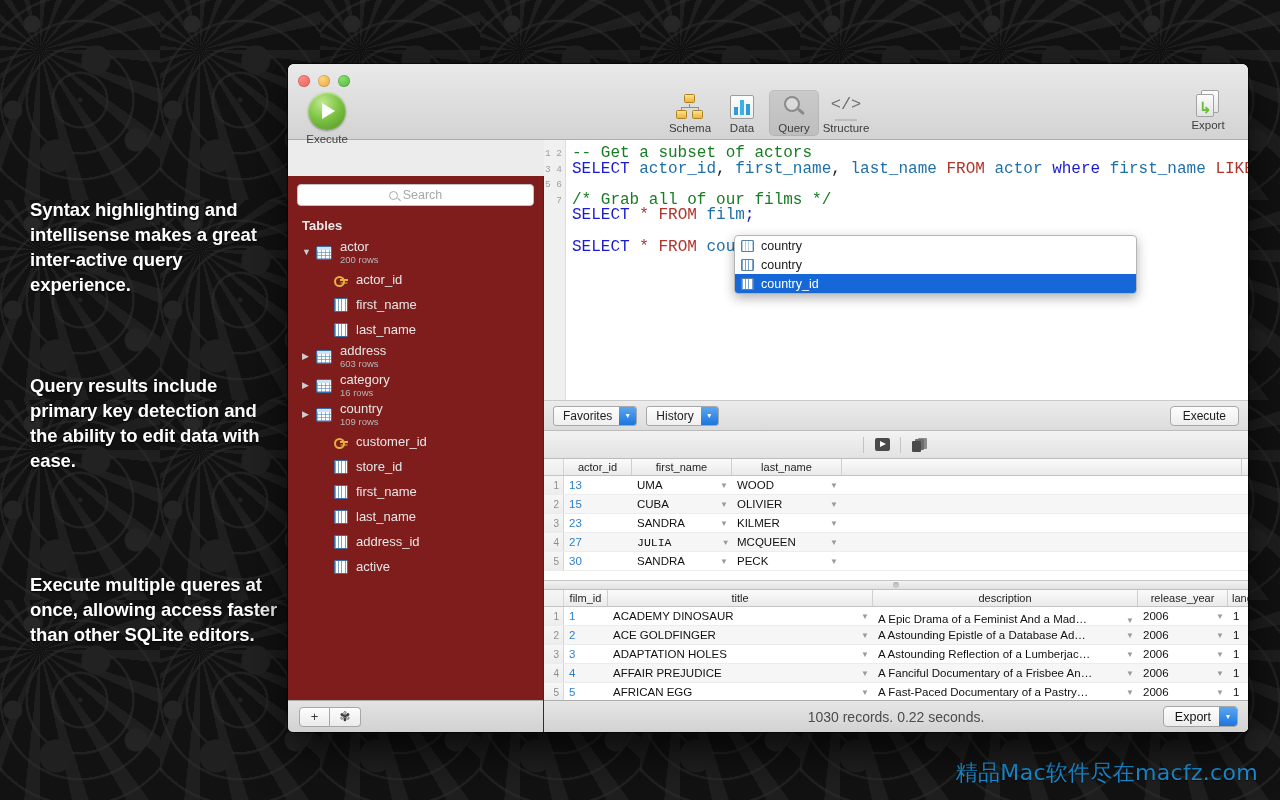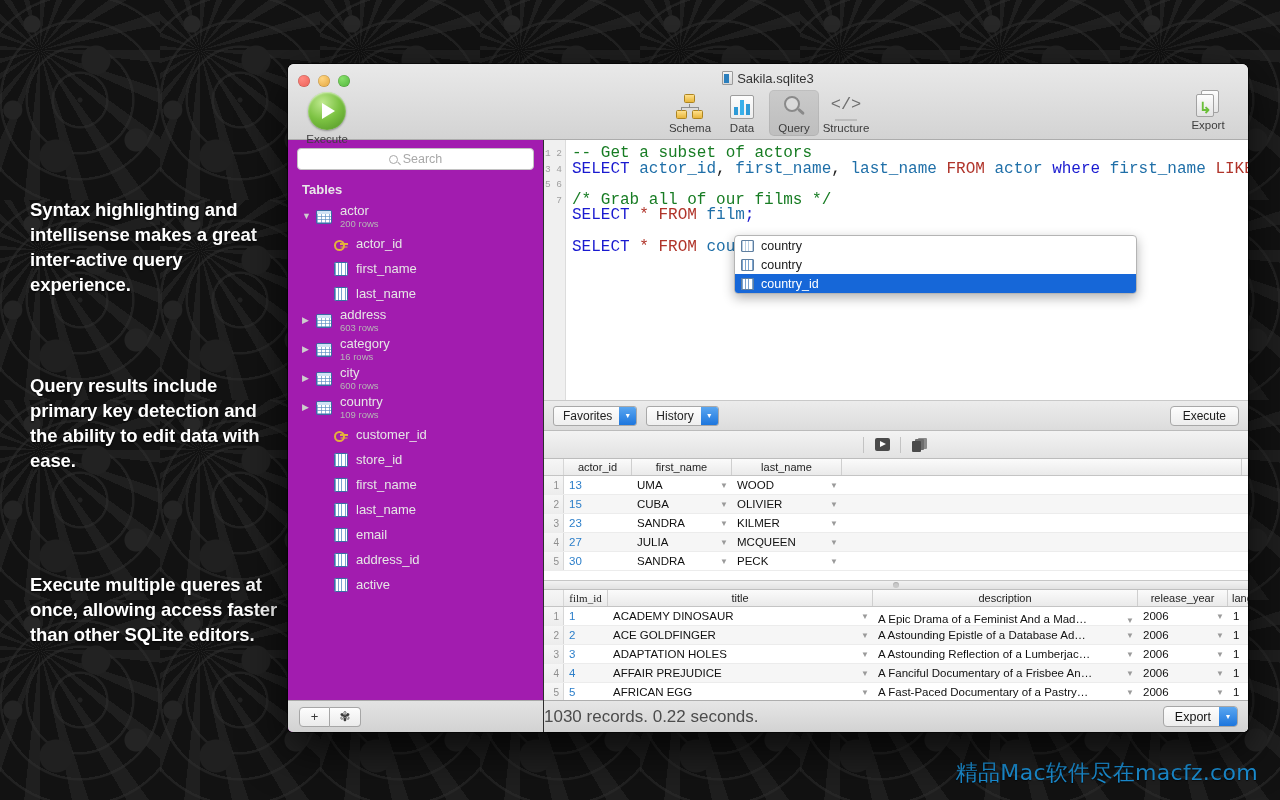--- a/index.html
+++ b/index.html
@@ -146,22 +146,22 @@
   #exportbtn { position:absolute; right:12px; top:26px; width:56px; text-align:center; }
   .ic-export { width:26px; height:28px; margin:0 auto; position:relative; }
   .ic-export .p1 { position:absolute; left:6px; top:0; width:18px; height:23px; background:linear-gradient(#fdfdfd,#e6e6e6); border:1px solid #a2a2a2; border-radius:2px; }
   .ic-export .p2 { position:absolute; left:1px; top:4px; width:18px; height:23px; background:linear-gradient(#fdfdfd,#e3e3e3); border:1px solid #a2a2a2; border-radius:2px; }
   .ic-export .arr { position:absolute; left:4px; top:9px; font-size:15px; color:#6bbf3a; font-weight:bold; }
 
   
   #body { flex:1 1 auto; display:flex; min-height:0; }
 
   
-  #sidebar { width:256px; flex:0 0 256px; background:#a21caf; display:flex; flex-direction:column;
-    border-right:1px solid #2e2e2e; }
+  #sidebar { width:256px; flex:0 0 256px; background:#7f1d1d; display:flex; flex-direction:column;
+    border-right:1px solid #2e2e2e;margin-top:36px; }
   #searchwrap { padding:8px 9px 7px; }
   #searchbox {
     height:22px; background:#fff; border-radius:4px; border:1px solid #c2c2c2;
     display:flex; align-items:center; justify-content:center; gap:5px;
     font-size:12.5px; color:#a8a8a8;
   }
   .mag { width:9px; height:9px; border:1.4px solid #a8a8a8; border-radius:50%; position:relative; display:inline-block; }
   .mag:after { content:""; position:absolute; left:7px; top:7px; width:4px; height:1.4px; background:#a8a8a8; transform:rotate(45deg); }
 
   #treewrap { flex:1 1 auto; overflow:hidden; padding-top:2px; }
@@ -289,21 +289,21 @@
 
   #res1 { flex:0 0 122px; overflow:hidden; border-bottom:1px solid #c6c6c6; }
   #splitter { height:9px; flex:0 0 9px; background:linear-gradient(#f2f2f2,#e2e2e2);
     border-bottom:1px solid #bfbfbf; display:flex; align-items:center; justify-content:center; }
   #splitter .dot { width:6px; height:6px; border-radius:50%; background:#c9c9c9; box-shadow:inset 0 1px 1px rgba(0,0,0,.15); }
   #res2 { flex:1 1 auto; overflow:hidden; }
 
   
   #statusbar { height:32px; flex:0 0 32px; background:linear-gradient(#e6e6e6,#d2d2d2);
     border-top:1px solid #aeaeae; display:flex; align-items:center; position:relative; }
-  #statustext { position:absolute; left:0; right:0; font-size:17px; color:#4c4c4c; }
+  #statustext { position:absolute; left:0; right:0; text-align:center; font-size:14px; color:#4c4c4c; }
   #exportsmall { position:absolute; right:10px; height:21px; display:flex; align-items:center;
     background:linear-gradient(#fdfdfd,#ededed); border:1px solid #a6a6a6; border-radius:4px;
     font-size:12.5px; color:#111; padding-left:11px; }
   #exportsmall .arrowbox { width:18px; height:19px; margin-left:8px; border-radius:0 3px 3px 0;
     background:linear-gradient(#5aa6f0,#1d76dd); color:#fff; font-size:8px;
     display:flex; align-items:center; justify-content:center; }
 </style>
 </head>
 <body>
 
@@ -317,23 +317,20 @@
 
 <div id="win">
 
   <div id="titlebar">
     <div class="traffic">
       <div class="tl red"></div>
       <div class="tl yellow"></div>
       <div class="tl green"></div>
     </div>
 
-    <div id="doctitle">
-      <span class="ficon"></span><span>Sakila.sqlite3</span>
-    </div>
 
     <div id="execbtn">
       <div class="circ"></div>
       <div class="lbl">Execute</div>
     </div>
 
     <div id="tools">
       <div class="tool">
         <div class="gi">
           <div class="ic-schema">
@@ -433,51 +430,39 @@
               <span class="tblicon top"></span>
               <span class="tstack">
                 <span class="tname">category</span>
                 <span class="tsub">16 rows</span>
               </span>
             </div>
             <div class="trow tbl">
               <span class="tri closed"></span>
               <span class="tblicon top"></span>
               <span class="tstack">
-                <span class="tname">city</span>
-                <span class="tsub">600 rows</span>
-              </span>
-            </div>
-            <div class="trow tbl">
-              <span class="tri closed"></span>
-              <span class="tblicon top"></span>
-              <span class="tstack">
                 <span class="tname">country</span>
                 <span class="tsub">109 rows</span>
               </span>
             </div>
             <div class="trow indent">
               <span class="keyicon"></span>
               <span class="tname">customer_id</span>
             </div>
             <div class="trow indent">
               <span class="colicon"></span>
               <span class="tname">store_id</span>
             </div>
             <div class="trow indent">
               <span class="colicon"></span>
               <span class="tname">first_name</span>
             </div>
             <div class="trow indent">
               <span class="colicon"></span>
               <span class="tname">last_name</span>
-            </div>
-            <div class="trow indent">
-              <span class="colicon"></span>
-              <span class="tname">email</span>
             </div>
             <div class="trow indent">
               <span class="colicon"></span>
               <span class="tname">address_id</span>
             </div>
             <div class="trow indent">
               <span class="colicon"></span>
               <span class="tname">active</span>
             </div>
           </div>
@@ -600,21 +585,21 @@
             </div>
             <div class="gc" style="flex: 0 0 400px;">
               <span></span>
             </div>
           </div>
           <div class="grow alt">
             <div class="rnum">4</div>
             <div class="gc" style="flex: 0 0 68px;">
               <span class="pk">27</span>
             </div>
-            <div class="gc" style="flex: 0 0 100px;">
+            <div class="gc" style="flex: 0 0 100px; font-family: Liberation Mono, monospace;">
               <span>JULIA</span>
               <span class="caret">▼</span>
             </div>
             <div class="gc" style="flex: 0 0 110px;">
               <span>MCQUEEN</span>
               <span class="caret">▼</span>
             </div>
             <div class="gc" style="flex: 0 0 400px;">
               <span></span>
             </div>
@@ -636,21 +621,21 @@
               <span></span>
             </div>
           </div>
         </div>
       <div id="splitter">
           <div class="dot"></div>
         </div>
       <div id="res2" class="grid">
           <div class="ghead">
             <div class="rnum"></div>
-            <div class="gh" style="flex: 0 0 44px; font-family: Liberation Serif, serif;">film_id</div>
+            <div class="gh" style="flex: 0 0 44px;">film_id</div>
             <div class="gh" style="flex: 0 0 265px;">title</div>
             <div class="gh" style="flex: 0 0 265px;">description</div>
             <div class="gh" style="flex: 0 0 90px;">release_year</div>
             <div class="gh" style="flex: 0 0 36px;">langu</div>
           </div>
           <div class="grow">
             <div class="rnum">1</div>
             <div class="gc" style="flex: 0 0 44px;">
               <span class="pk">1</span>
             </div>

